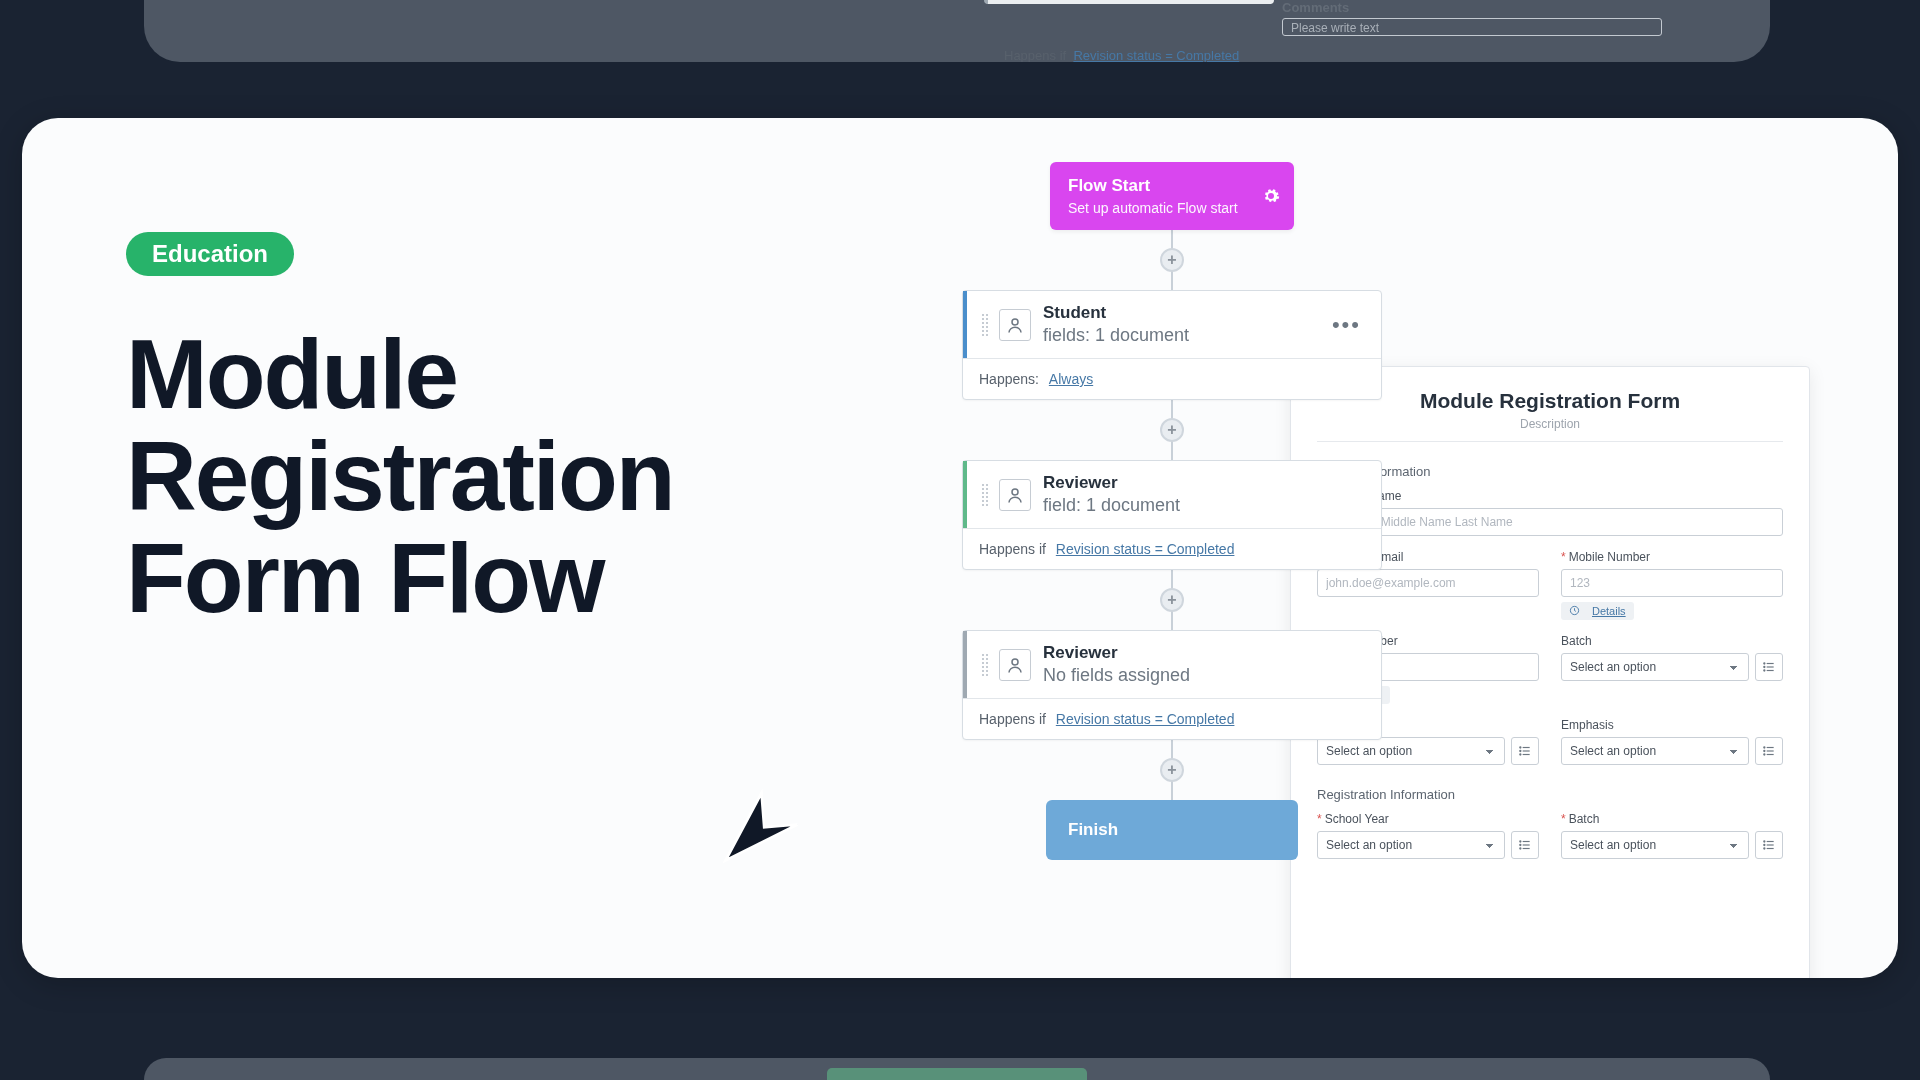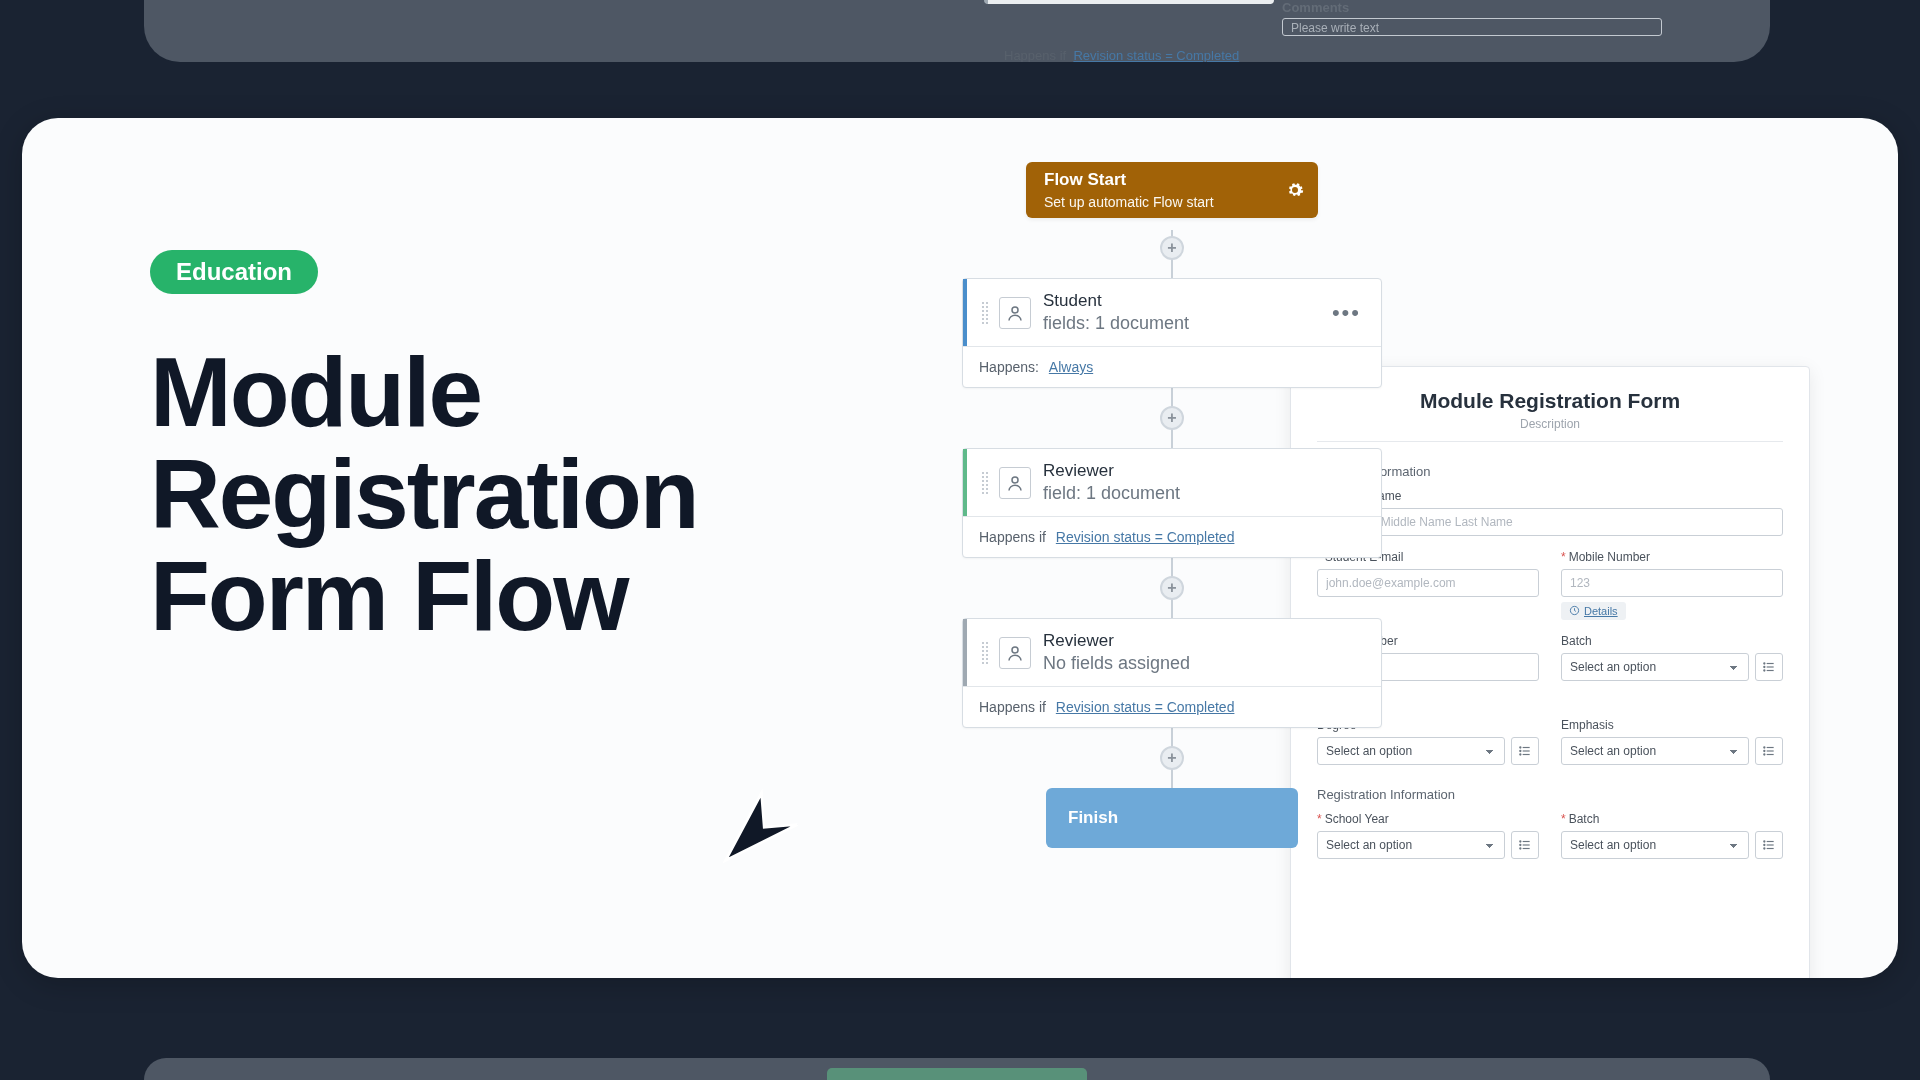--- a/index.html
+++ b/index.html
@@ -10,49 +10,49 @@
   .peek-top .peek-row { position: absolute; top: -24px; left: 840px; width: 290px; height: 28px; background: #ebeef0; border-radius: 4px; border-left: 4px solid #9fa9b2; display: flex; align-items: center; padding: 0 10px; font-size: 12px; color: #636c77; }
   .peek-top .peek-cond { position:absolute; top:48px; left:860px; font-size:13px; color:#58616c; }
   .peek-top .peek-cond .u { color:#4678a6; text-decoration:underline; }
   .peek-top .peek-form-label { position:absolute; top:0; left:1138px; font-size:13px; color:#636c77; font-weight:600;}
   .peek-top .peek-form-box { position:absolute; top:18px; left:1138px; width:380px; height:18px; border:1px solid #c3c9d0; border-radius:3px; font-size:12px; color:#a9b0b8; padding:2px 8px;}
 
   
   .card { position: absolute; top: 118px; left: 22px; right: 22px; height: 860px; background: #fbfcfd; border-radius: 36px; box-shadow: 0 6px 30px rgba(0,0,0,.2); overflow: hidden; }
 
   
-  .left { position: absolute; left: 104px; top: 132px; width: 650px; margin-left: 24px; }
+  .left { position: absolute; left: 104px; top: 114px; width: 650px; }
   .badge { display: inline-block; background: #27b36a; color: #fff; padding: 8px 26px; border-radius: 24px; font-size: 24px; font-weight: 700; }
   .title { margin-top: 48px; font-size: 98px; font-weight: 900; line-height: 1.04; color: #101827; letter-spacing: -2px; }
 
   
   .cursor { position: absolute; left: 690px; top: 666px; width: 90px; height: 90px; }
   .cursor svg path.fill { fill: #101827; }
   .cursor svg path.outline { fill: none; stroke: #fff; stroke-width: 3; }
 
   
   .flowcol { position: absolute; left: 940px; top: 44px; width: 420px; }
   .flowline { position: absolute; left: 50%; top: 68px; bottom: 0; width: 2px; background: #c8d0d8; z-index: 0; transform: translateX(-1px); }
 
-  .node-start { position: relative; z-index: 1; background: #a16207; color: #fff; border-radius: 6px; padding: 8px 18px; width: 292px; margin: 0 auto; box-shadow: 0 2px 4px rgba(0,0,0,.06); }
+  .node-start { position: relative; z-index: 1; background: #d946ef; color: #fff; border-radius: 6px; padding: 14px 18px; width: 244px; margin: 0 auto; box-shadow: 0 2px 4px rgba(0,0,0,.06); }
   .node-start .t { font-size: 17px; font-weight: 700; }
   .node-start .s { font-size: 14px; margin-top: 4px; opacity: .95; }
   .node-start .gear { position: absolute; right: 14px; top: 50%; transform: translateY(-50%); width: 18px; height: 18px; }
 
   .plus { position: relative; z-index: 1; width: 24px; height: 24px; margin: 18px auto; border-radius: 50%; background: #e9edf1; border: 2px solid #cfd6dd; display:flex; align-items:center; justify-content:center; color:#8a929b; font-size:16px; font-weight:700; line-height:1;}
 
   .node { position: relative; z-index: 1; background: #fff; border: 1px solid #d7dde3; border-radius: 4px; width: 420px; margin: 0 auto; box-shadow: 0 1px 2px rgba(0,0,0,.04); }
   .node .head { display: flex; align-items: center; padding: 12px 14px; border-left: 4px solid transparent; }
   .node.selected .head { border-left-color: #4a8ecb; }
   .node.reg .head { border-left-color: #5fb98a; }
   .node.rev .head { border-left-color: #9fa9b2; }
   .node .drag { width: 8px; height: 24px; margin-right: 10px; background-image: radial-gradient(#c6ccd3 1px, transparent 1px); background-size: 4px 4px; }
   .node .iconbox { width: 32px; height: 32px; border: 1px solid #c6ccd3; border-radius: 3px; display:flex; align-items:center; justify-content:center; margin-right: 12px; color:#6d7782; }
   .node .iconbox svg { width: 18px; height: 18px; }
-  .node .tt { font-size: 17px; font-weight: 400; color: #27313d; }
+  .node .tt { font-size: 17px; font-weight: 700; color: #27313d; }
   .node .ss { font-size: 18px; color: #6d7782; margin-top: 2px; text-align: right; }
   .node .dots { margin-left: auto; font-size: 22px; color: #6d7782; letter-spacing: 2px; padding: 0 6px; }
   .node .cond { border-top: 1px solid #e2e6ea; padding: 12px 16px; font-size: 14px; color: #58616c; }
   .node .cond .l { color: #4678a6; text-decoration: underline; margin-left: 6px; cursor: pointer; }
 
   .node-finish { position: relative; z-index: 1; background: #6ea9d8; color: #fff; border-radius: 6px; padding: 20px 22px; width: 252px; margin: 0 auto; font-size: 17px; font-weight: 600; }
 
   
   .form { position: absolute; left: 1268px; top: 248px; width: 520px; height: 620px; background: #fff; border: 1px solid #e1e5ea; border-radius: 4px; box-shadow: 0 4px 18px rgba(0,0,0,.08); padding: 22px 26px; overflow: hidden; }
   .form .ftitle { text-align: center; font-size: 21px; font-weight: 700; color: #27313d; }
@@ -60,21 +60,21 @@
   .form .sec { font-size: 13px; color: #5c6570; margin-top: 22px; margin-bottom: 10px; }
   .form .row { display: flex; gap: 22px; margin-bottom: 14px; }
   .form .col { flex: 1; }
   .form label { display: block; font-size: 12px; color: #4a525c; margin-bottom: 5px; }
   .form label .req { color: #d9534f; margin-right: 3px; }
   .form input.txt { width: 100%; height: 28px; border: 1px solid #c9cfd6; border-radius: 3px; padding: 0 8px; font-size: 12px; color: #6d7782; background: #fff; }
   .form input.txt::placeholder { color: #b1b7bf; }
   .form .sel { display: flex; gap: 6px; }
   .form .sel select { flex: 1; height: 28px; border: 1px solid #c9cfd6; border-radius: 3px; padding: 0 8px; font-size: 12px; color: #4a525c; background: #fff; appearance: none; -webkit-appearance: none; background-image: linear-gradient(45deg, transparent 50%, #6d7782 50%), linear-gradient(135deg, #6d7782 50%, transparent 50%); background-position: calc(100% - 14px) 12px, calc(100% - 10px) 12px; background-size: 4px 4px, 4px 4px; background-repeat: no-repeat; }
   .form .listbtn { width: 28px; height: 28px; border: 1px solid #c9cfd6; border-radius: 3px; display:flex; align-items:center; justify-content:center; color:#6d7782; background:#fff; }
-  .form .details { display: inline-flex; align-items: flex-start; gap: 4px; background: #eef1f4; font-size: 11px; color: #4678a6; padding: 3px 8px; border-radius: 3px; margin-top: 5px; text-decoration: underline; cursor:pointer; }
+  .form .details { display: inline-flex; align-items: flex-start; gap: 12px; background: #eef1f4; font-size: 11px; color: #4678a6; padding: 3px 8px; border-radius: 3px; margin-top: 5px; text-decoration: underline; cursor:pointer; }
   .form .details svg { width: 11px; height: 11px; }
 
   
   .peek-bottom { position: absolute; bottom: 0; left: 144px; right: 150px; height: 22px; background: #4e5764; border-radius: 36px 36px 0 0; }
   .peek-bottom .pb-start { position:absolute; top:10px; left:50%; transform:translateX(-50%); width:260px; height:36px; background:#5a9b7d; border-radius:5px; opacity:.85;}
 </style>
 </head>
 <body>
 
 <div class="peek-top">

